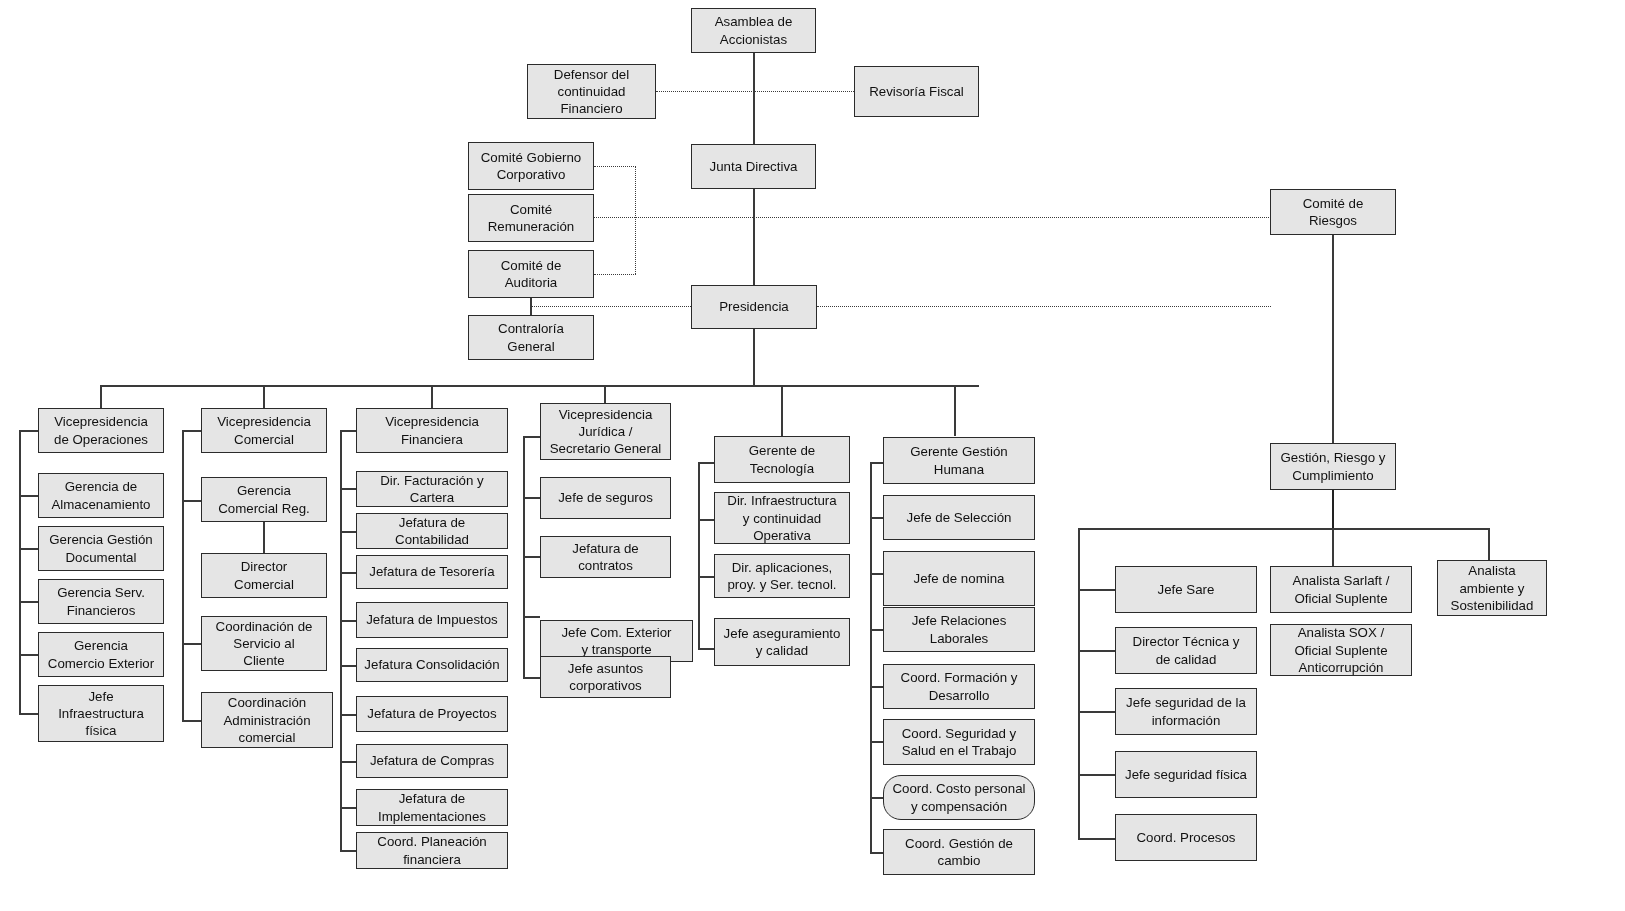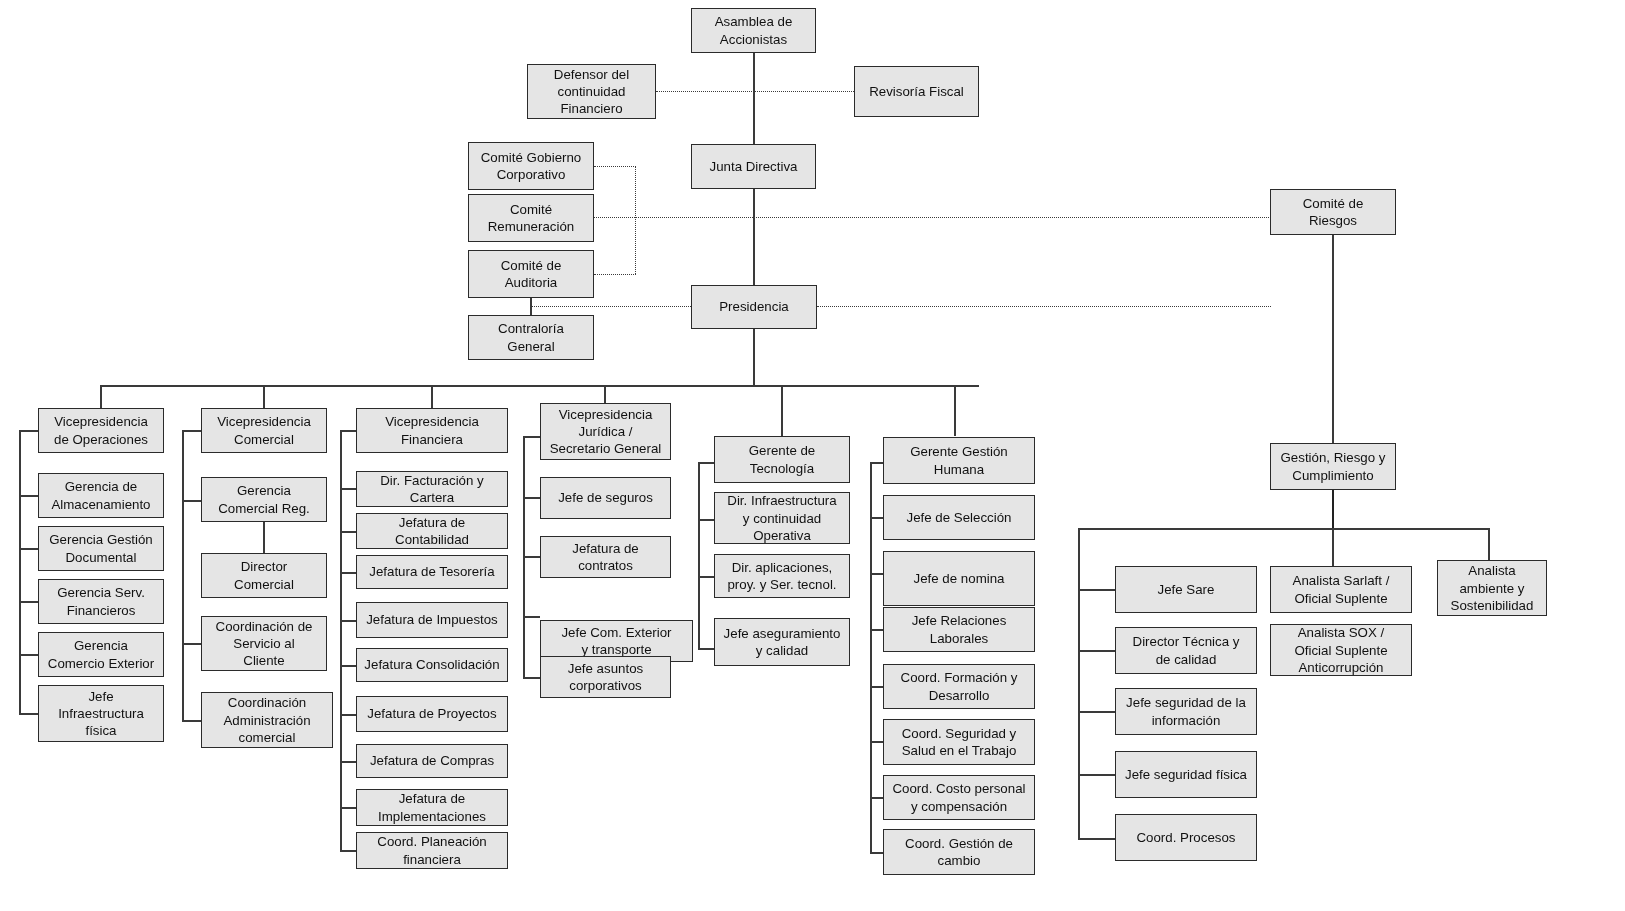--- a/index.html
+++ b/index.html
@@ -231,21 +231,21 @@
   <div class="node" style="left:883px;top:437px;width:152px;height:47px;">Gerente Gestión
 Humana</div>
   <div class="node" style="left:883px;top:495px;width:152px;height:45px;">Jefe de Selección</div>
   <div class="node" style="left:883px;top:551px;width:152px;height:55px;">Jefe de nomina</div>
   <div class="node" style="left:883px;top:607px;width:152px;height:45px;">Jefe Relaciones
 Laborales</div>
   <div class="node" style="left:883px;top:664px;width:152px;height:45px;">Coord. Formación y
 Desarrollo</div>
   <div class="node" style="left:883px;top:719px;width:152px;height:46px;">Coord. Seguridad y
 Salud en el Trabajo</div>
-  <div class="node" style="left:883px;top:775px;width:152px;height:45px;">Coord. Costo personal
+  <div class="node" style="left:883px;top:775px;width:152px;height:45px;border-radius:18px;">Coord. Costo personal
 y compensación</div>
   <div class="node" style="left:883px;top:829px;width:152px;height:46px;">Coord. Gestión de
 cambio</div>
 
   <div class="ln v thick" style="left:1332px;top:490px;height:55px;"></div>
   <div class="ln h" style="left:1078px;top:528px;width:411px;"></div>
   <div class="ln v" style="left:1078px;top:528px;height:310px;"></div>
   <div class="ln v" style="left:1488px;top:528px;height:32px;"></div>
   <div class="ln v" style="left:1332px;top:528px;height:38px;"></div>
 

